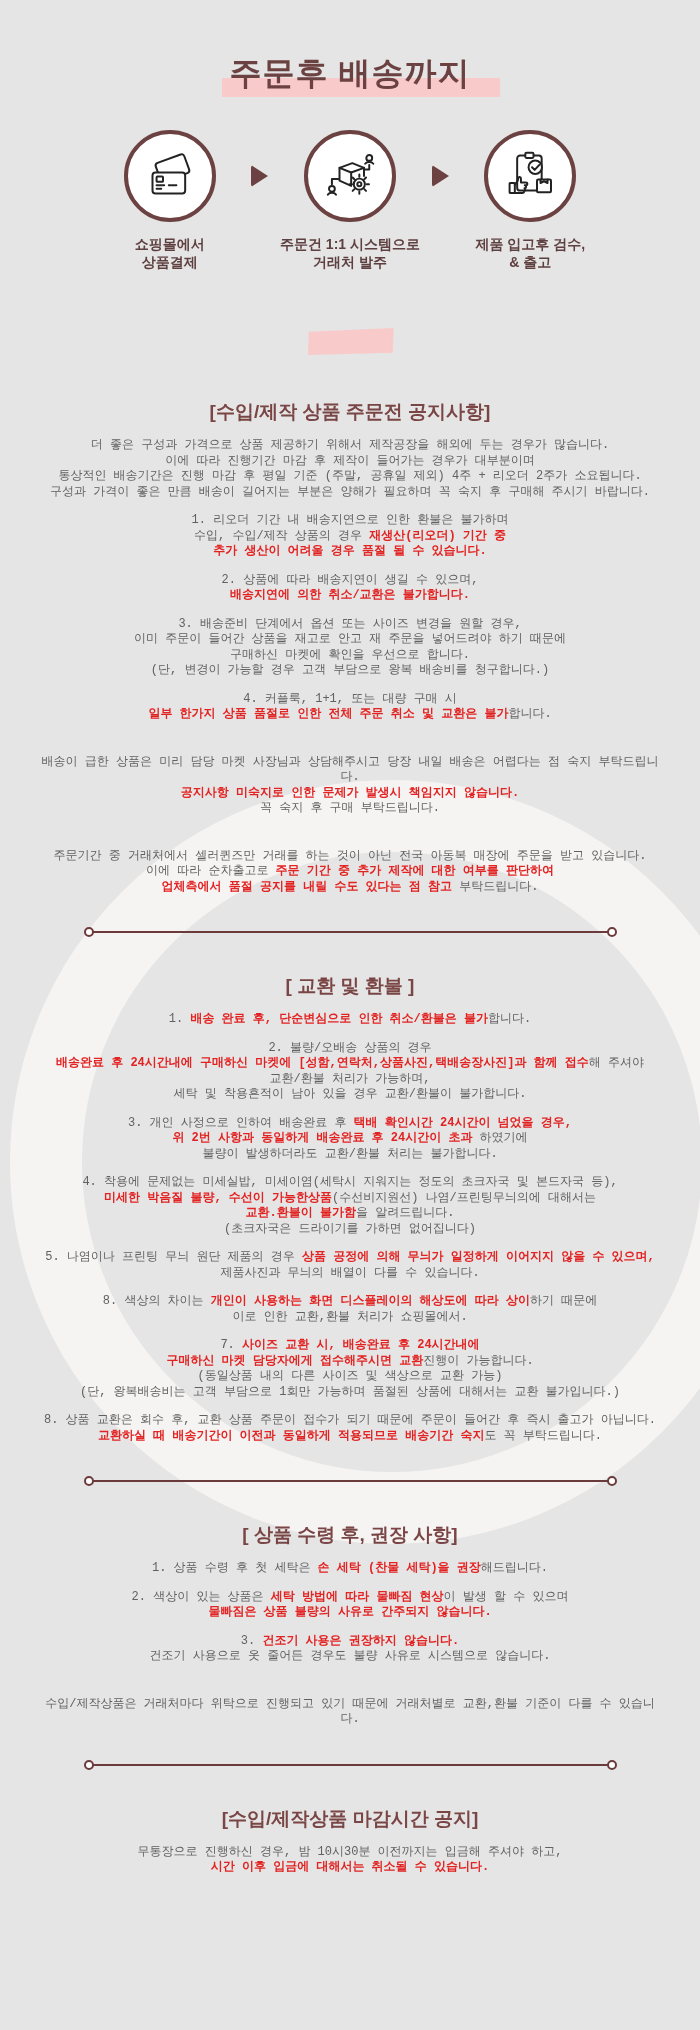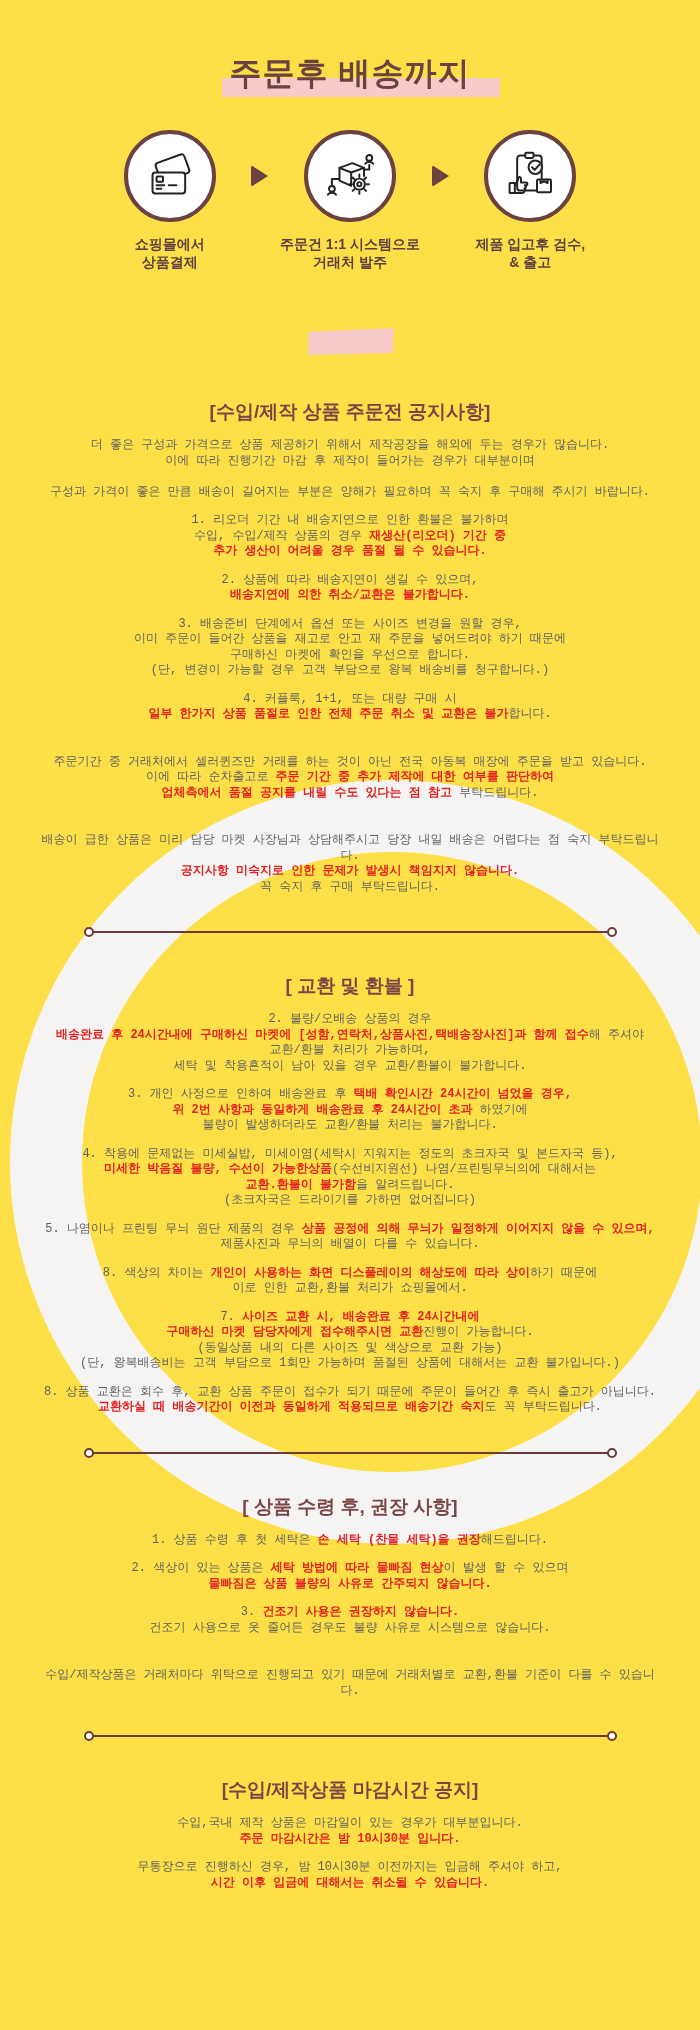--- a/index.html
+++ b/index.html
@@ -1,17 +1,17 @@
 <!DOCTYPE html>
 <html><head>
 <meta charset="utf-8">
 <style>
   html,body{margin:0;padding:0;background:#fff;}
   .page{
-    position:relative;width:700px;height:2030px;margin:0 auto;background:#fde047;
+    position:relative;width:700px;height:2030px;margin:0 auto;background:#e5e5e5;
     overflow:hidden;font-family:"Liberation Sans",sans-serif;text-align:center;
   }
   .watermark{position:absolute;border-radius:50%;pointer-events:none;}
   .ring1{left:10px;top:780px;width:620px;height:620px;border:72px solid #f6f4f3;}
   .content{position:relative;z-index:1;}
 
   
   .title-wrap{position:relative;display:inline-block;z-index:0;}
   .t1{margin-top:52px;}
   .t2{margin-top:80px;}
@@ -127,34 +127,35 @@
     </div>
 
     
     <div class="title-wrap t2">
       <span class="bar bar2"></span>
     </div>
 
     
     <h3 class="sec-heading">[수입/제작 상품 주문전 공지사항]</h3>
     <div class="rich">
-        <p class=""><span>더 좋은 구성과 가격으로 상품 제공하기 위해서 제작공장을 해외에 두는 경우가 많습니다.</span><br><span>이에 따라 진행기간 마감 후 제작이 들어가는 경우가 대부분이며</span><br><br><span>구성과 가격이 좋은 만큼 배송이 길어지는 부분은 양해가 필요하며 꼭 숙지 후 구매해 주시기 바랍니다.</span></p>
+        <p class=""><span>더 좋은 구성과 가격으로 상품 제공하기 위해서 제작공장을 해외에 두는 경우가 많습니다.</span><br><span>이에 따라 진행기간 마감 후 제작이 들어가는 경우가 대부분이며</span><br><span>통상적인 배송기간은 진행 마감 후 평일 기준 (주말, 공휴일 제외) 4주 + 리오더 2주가 소요됩니다.</span><br><span>구성과 가격이 좋은 만큼 배송이 길어지는 부분은 양해가 필요하며 꼭 숙지 후 구매해 주시기 바랍니다.</span></p>
         <p class=""><span>1. 리오더 기간 내 배송지연으로 인한 환불은 불가하며</span><br><span>수입, 수입/제작 상품의 경우 </span><span class="red">재생산(리오더) 기간 중</span><br><span class="red">추가 생산이 어려울 경우 품절 될 수 있습니다.</span></p>
         <p class=""><span>2. 상품에 따라 배송지연이 생길 수 있으며,</span><br><span class="red">배송지연에 의한 취소/교환은 불가합니다.</span></p>
         <p class=""><span>3. 배송준비 단계에서 옵션 또는 사이즈 변경을 원할 경우,</span><br><span>이미 주문이 들어간 상품을 재고로 안고 재 주문을 넣어드려야 하기 때문에</span><br><span>구매하신 마켓에 확인을 우선으로 합니다.</span><br><span>(단, 변경이 가능할 경우 고객 부담으로 왕복 배송비를 청구합니다.)</span></p>
         <p class=""><span>4. 커플룩, 1+1, 또는 대량 구매 시</span><br><span class="red">일부 한가지 상품 품절로 인한 전체 주문 취소 및 교환은 불가</span><span>합니다.</span></p>
+        <p class="gap-lg"><span>배송이 급한 상품은 미리 담당 마켓 사장님과 상담해주시고 당장 내일 배송은 어렵다는 점 숙지 부탁드립니다.</span><br><span class="red">공지사항 미숙지로 인한 문제가 발생시 책임지지 않습니다.</span><br><span>꼭 숙지 후 구매 부탁드립니다.</span></p>
         <p class="gap-lg"><span>주문기간 중 거래처에서 셀러퀸즈만 거래를 하는 것이 아닌 전국 아동복 매장에 주문을 받고 있습니다.</span><br><span>이에 따라 순차출고로 </span><span class="red">주문 기간 중 추가 제작에 대한 여부를 판단하여</span><br><span class="red">업체측에서 품절 공지를 내릴 수도 있다는 점 참고</span><span> 부탁드립니다.</span></p>
-        <p class="gap-lg"><span>배송이 급한 상품은 미리 담당 마켓 사장님과 상담해주시고 당장 내일 배송은 어렵다는 점 숙지 부탁드립니다.</span><br><span class="red">공지사항 미숙지로 인한 문제가 발생시 책임지지 않습니다.</span><br><span>꼭 숙지 후 구매 부탁드립니다.</span></p>
       </div>
 
     <div class="divider"></div>
 
     
     <h3 class="sec-heading mt40">[ 교환 및 환불 ]</h3>
     <div class="rich">
+        <p class=""><span>1. </span><span class="red">배송 완료 후, 단순변심으로 인한 취소/환불은 불가</span><span>합니다.</span></p>
         <p class=""><span>2. 불량/오배송 상품의 경우</span><br><span class="red">배송완료 후 24시간내에 구매하신 마켓에 [성함,연락처,상품사진,택배송장사진]과 함께 접수</span><span>해 주셔야</span><br><span>교환/환불 처리가 가능하며,</span><br><span>세탁 및 착용흔적이 남아 있을 경우 교환/환불이 불가합니다.</span></p>
         <p class=""><span>3. 개인 사정으로 인하여 배송완료 후 </span><span class="red">택배 확인시간 24시간이 넘었을 경우,</span><br><span class="red">위 2번 사항과 동일하게 배송완료 후 24시간이 초과</span><span> 하였기에</span><br><span>불량이 발생하더라도 교환/환불 처리는 불가합니다.</span></p>
         <p class=""><span>4. 착용에 문제없는 미세실밥, 미세이염(세탁시 지워지는 정도의 초크자국 및 본드자국 등),</span><br><span class="red">미세한 박음질 불량, 수선이 가능한상품</span><span>(수선비지원선) 나염/프린팅무늬의에 대해서는</span><br><span class="red">교환.환불이 불가함</span><span>을 알려드립니다.</span><br><span>(초크자국은 드라이기를 가하면 없어집니다)</span></p>
         <p class=""><span>5. 나염이나 프린팅 무늬 원단 제품의 경우 </span><span class="red">상품 공정에 의해 무늬가 일정하게 이어지지 않을 수 있으며,</span><br><span>제품사진과 무늬의 배열이 다를 수 있습니다.</span></p>
         <p class=""><span>8. 색상의 차이는 </span><span class="red">개인이 사용하는 화면 디스플레이의 해상도에 따라 상이</span><span>하기 때문에</span><br><span>이로 인한 교환,환불 처리가 쇼핑몰에서.</span></p>
         <p class=""><span>7. </span><span class="red">사이즈 교환 시, 배송완료 후 24시간내에</span><br><span class="red">구매하신 마켓 담당자에게 접수해주시면 교환</span><span>진행이 가능합니다.</span><br><span>(동일상품 내의 다른 사이즈 및 색상으로 교환 가능)</span><br><span>(단, 왕복배송비는 고객 부담으로 1회만 가능하며 품절된 상품에 대해서는 교환 불가입니다.)</span></p>
         <p class=""><span>8. 상품 교환은 회수 후, 교환 상품 주문이 접수가 되기 때문에 주문이 들어간 후 즉시 출고가 아닙니다.</span><br><span class="red">교환하실 때 배송기간이 이전과 동일하게 적용되므로 배송기간 숙지</span><span>도 꼭 부탁드립니다.</span></p>
       </div>
 
     <div class="divider"></div>
@@ -166,17 +167,16 @@
         <p class=""><span>2. 색상이 있는 상품은 </span><span class="red">세탁 방법에 따라 물빠짐 현상</span><span>이 발생 할 수 있으며</span><br><span class="red">물빠짐은 상품 불량의 사유로 간주되지 않습니다.</span></p>
         <p class=""><span>3. </span><span class="red">건조기 사용은 권장하지 않습니다.</span><br><span>건조기 사용으로 옷 줄어든 경우도 불량 사유로 시스템으로 않습니다.</span></p>
         <p class="gap-lg"><span>수입/제작상품은 거래처마다 위탁으로 진행되고 있기 때문에 거래처별로 교환,환불 기준이 다를 수 있습니다.</span></p>
       </div>
 
     <div class="divider"></div>
 
     
     <h3 class="sec-heading mt40">[수입/제작상품 마감시간 공지]</h3>
     <div class="rich">
-        <p class=""><span>수입,국내 제작 상품은 마감일이 있는 경우가 대부분입니다.</span><br><span class="red">주문 마감시간은 밤 10시30분 입니다.</span></p>
         <p class=""><span>무통장으로 진행하신 경우, 밤 10시30분 이전까지는 입금해 주셔야 하고,</span><br><span class="red">시간 이후 입금에 대해서는 취소될 수 있습니다.</span></p>
       </div>
   </div>
 </div>
 
 </body></html>

